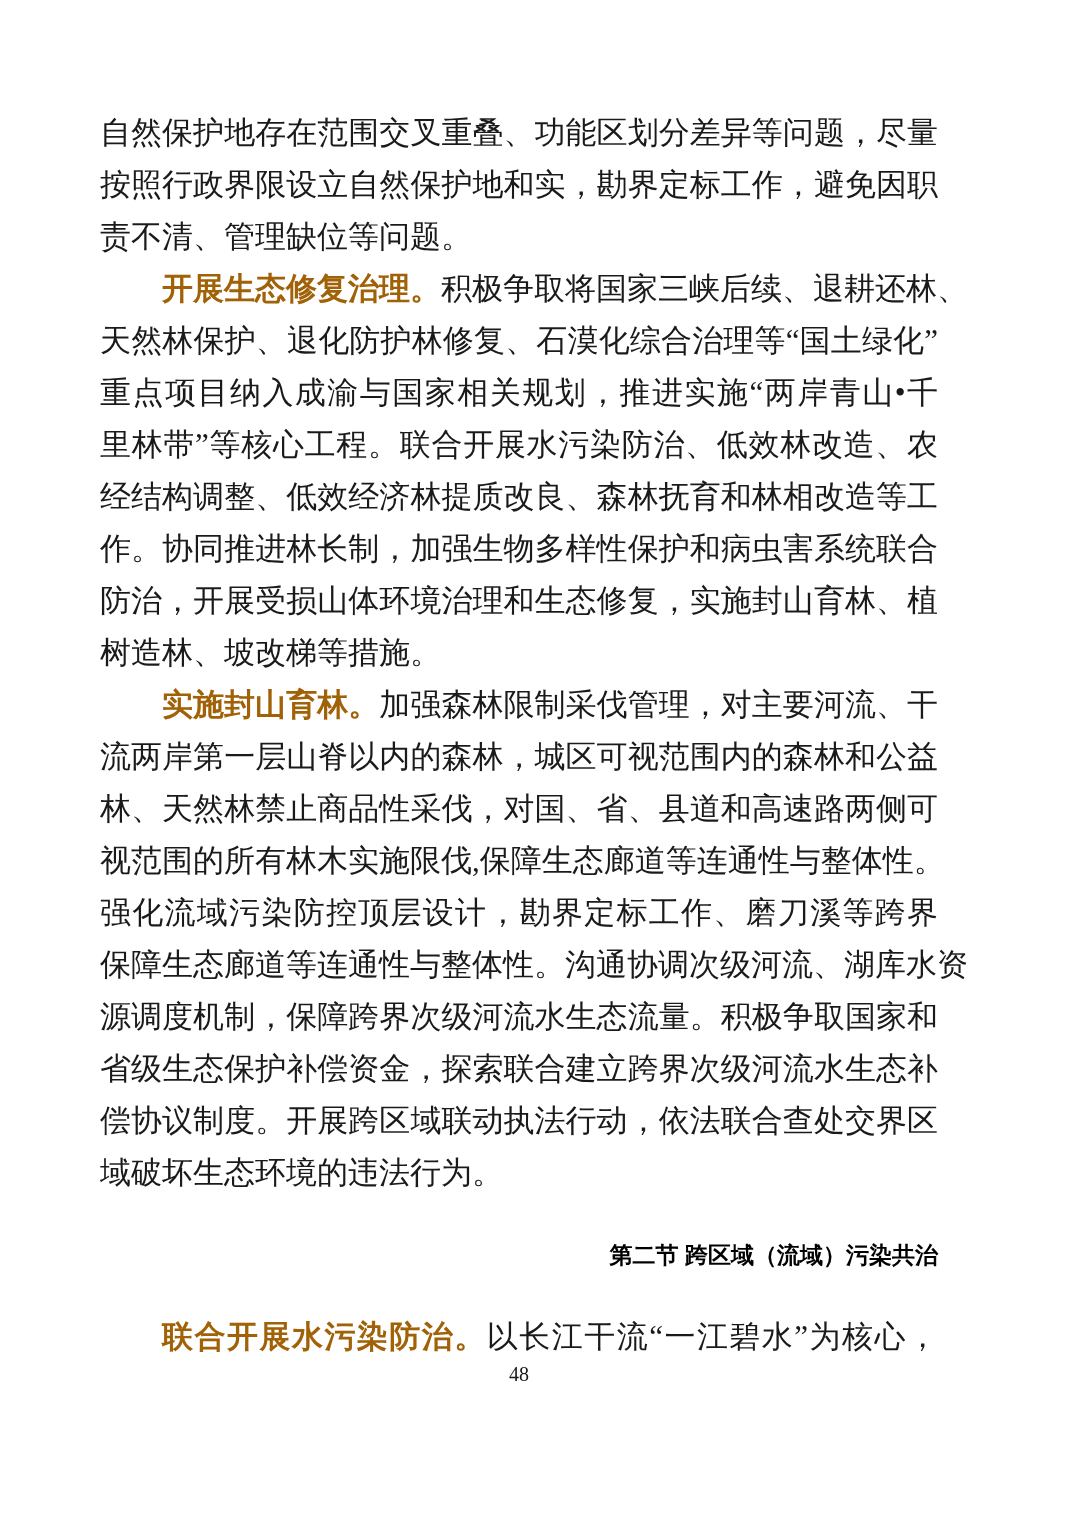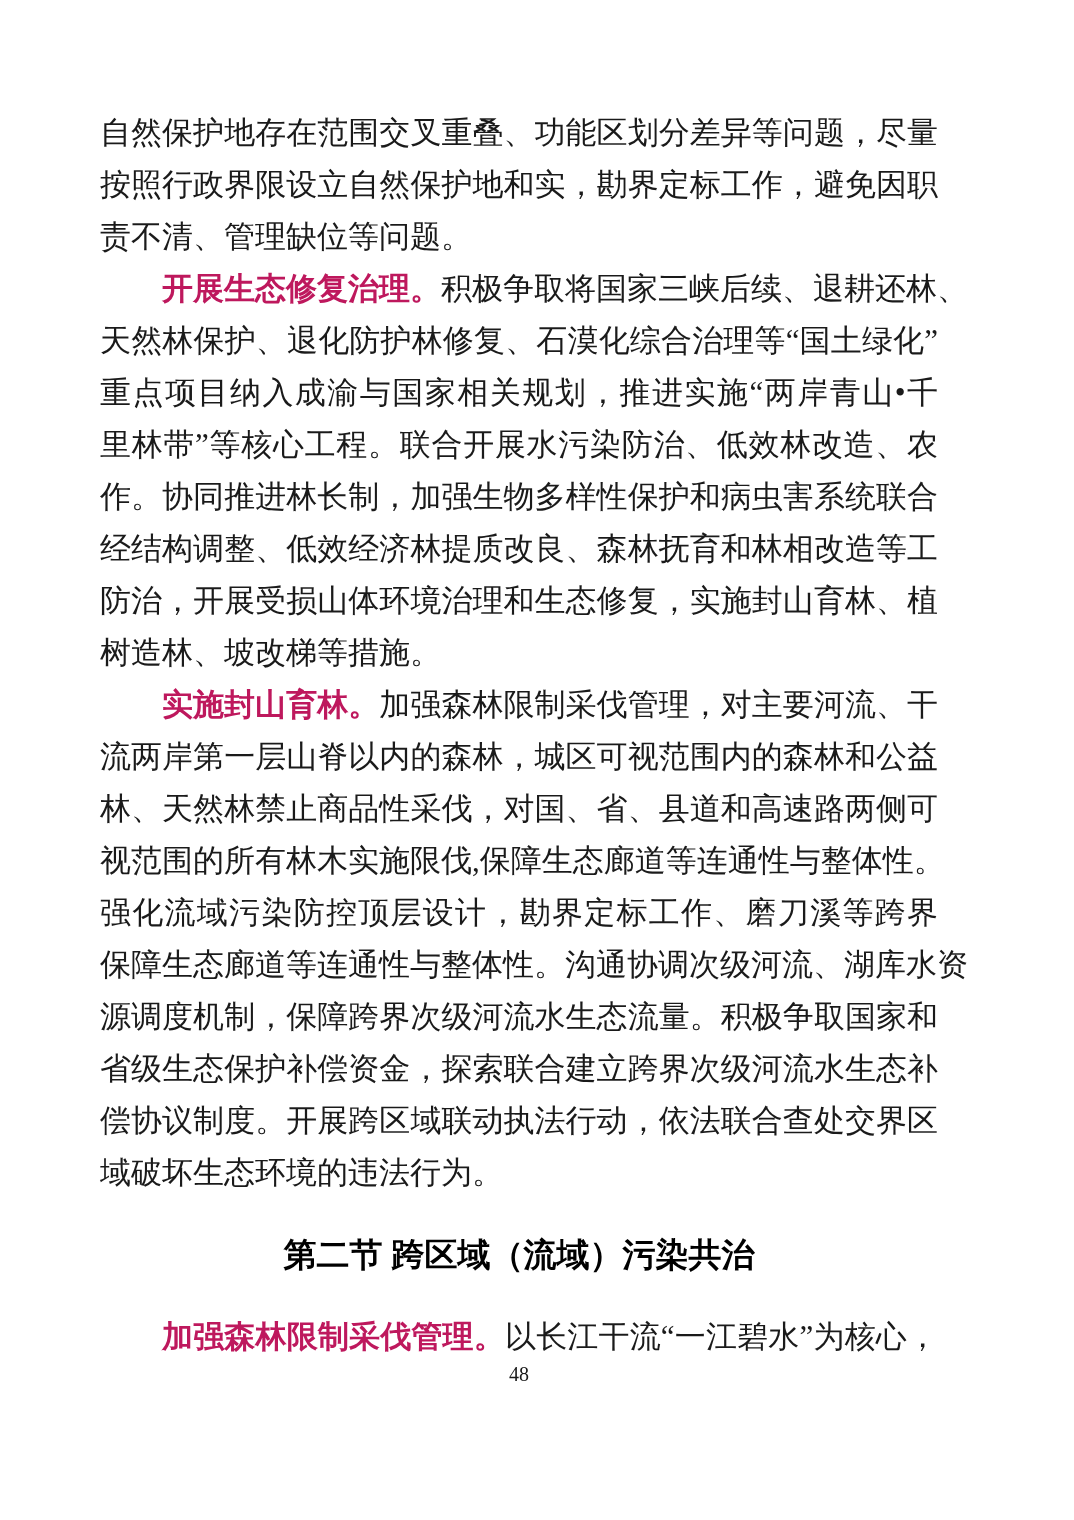--- a/index.html
+++ b/index.html
@@ -33,30 +33,30 @@
   .line.short {
     text-align: center;
     text-align-last: left;
   }
   .line.indent {
     padding-left: 62px;
   }
   .lead {
     font-family: Liberation Sans, sans-serif;
     font-weight: 700;
-    color: #be185d;
+    color: #a16207;
   }
   .section-heading {
     font-family: "Liberation Sans", "DejaVu Sans", sans-serif;
     font-weight: 700;
     color: #000000;
-    font-size: 33px;
+    font-size: 23px;
     height: 52px;
     line-height: 52px;
-    text-align: center;
+    text-align: right;
     margin-top: 30px;
     margin-bottom: 30px;
     white-space: nowrap;
   }
   .page-number {
     text-align: center;
     font-size: 20px;
     color: #1a1a1a;
   }
 </style>
@@ -66,35 +66,35 @@
 <div class="page">
 
   <div class="line"><span class="lead"></span><span>自然保护地存在范围交叉重叠、功能区划分差异等问题，尽量</span></div>
   <div class="line"><span class="lead"></span><span>按照行政界限设立自然保护地和实，勘界定标工作，避免因职</span></div>
   <div class="line short"><span class="lead"></span><span>责不清、管理缺位等问题。</span></div>
 
   <div class="line indent"><span class="lead">开展生态修复治理。</span><span>积极争取将国家三峡后续、退耕还林、</span></div>
   <div class="line"><span class="lead"></span><span>天然林保护、退化防护林修复、石漠化综合治理等“国土绿化”</span></div>
   <div class="line"><span class="lead"></span><span>重点项目纳入成渝与国家相关规划，推进实施“两岸青山•千</span></div>
   <div class="line"><span class="lead"></span><span>里林带”等核心工程。联合开展水污染防治、低效林改造、农</span></div>
+  <div class="line"><span class="lead"></span><span>经结构调整、低效经济林提质改良、森林抚育和林相改造等工</span></div>
   <div class="line"><span class="lead"></span><span>作。协同推进林长制，加强生物多样性保护和病虫害系统联合</span></div>
-  <div class="line"><span class="lead"></span><span>经结构调整、低效经济林提质改良、森林抚育和林相改造等工</span></div>
   <div class="line"><span class="lead"></span><span>防治，开展受损山体环境治理和生态修复，实施封山育林、植</span></div>
   <div class="line short"><span class="lead"></span><span>树造林、坡改梯等措施。</span></div>
 
   <div class="line indent"><span class="lead">实施封山育林。</span><span>加强森林限制采伐管理，对主要河流、干</span></div>
   <div class="line"><span class="lead"></span><span>流两岸第一层山脊以内的森林，城区可视范围内的森林和公益</span></div>
   <div class="line"><span class="lead"></span><span>林、天然林禁止商品性采伐，对国、省、县道和高速路两侧可</span></div>
   <div class="line"><span class="lead"></span><span>视范围的所有林木实施限伐,保障生态廊道等连通性与整体性。</span></div>
   <div class="line"><span class="lead"></span><span>强化流域污染防控顶层设计，勘界定标工作、磨刀溪等跨界</span></div>
   <div class="line"><span class="lead"></span><span>保障生态廊道等连通性与整体性。沟通协调次级河流、湖库水资</span></div>
   <div class="line"><span class="lead"></span><span>源调度机制，保障跨界次级河流水生态流量。积极争取国家和</span></div>
   <div class="line"><span class="lead"></span><span>省级生态保护补偿资金，探索联合建立跨界次级河流水生态补</span></div>
   <div class="line"><span class="lead"></span><span>偿协议制度。开展跨区域联动执法行动，依法联合查处交界区</span></div>
   <div class="line short"><span class="lead"></span><span>域破坏生态环境的违法行为。</span></div>
 
   <div class="section-heading">第二节 跨区域（流域）污染共治</div>
 
-  <div class="line indent"><span class="lead">加强森林限制采伐管理。</span><span>以长江干流“一江碧水”为核心，</span></div>
+  <div class="line indent"><span class="lead">联合开展水污染防治。</span><span>以长江干流“一江碧水”为核心，</span></div>
 
   <div class="page-number">48</div>
 
 </div>
 
 </body></html>

